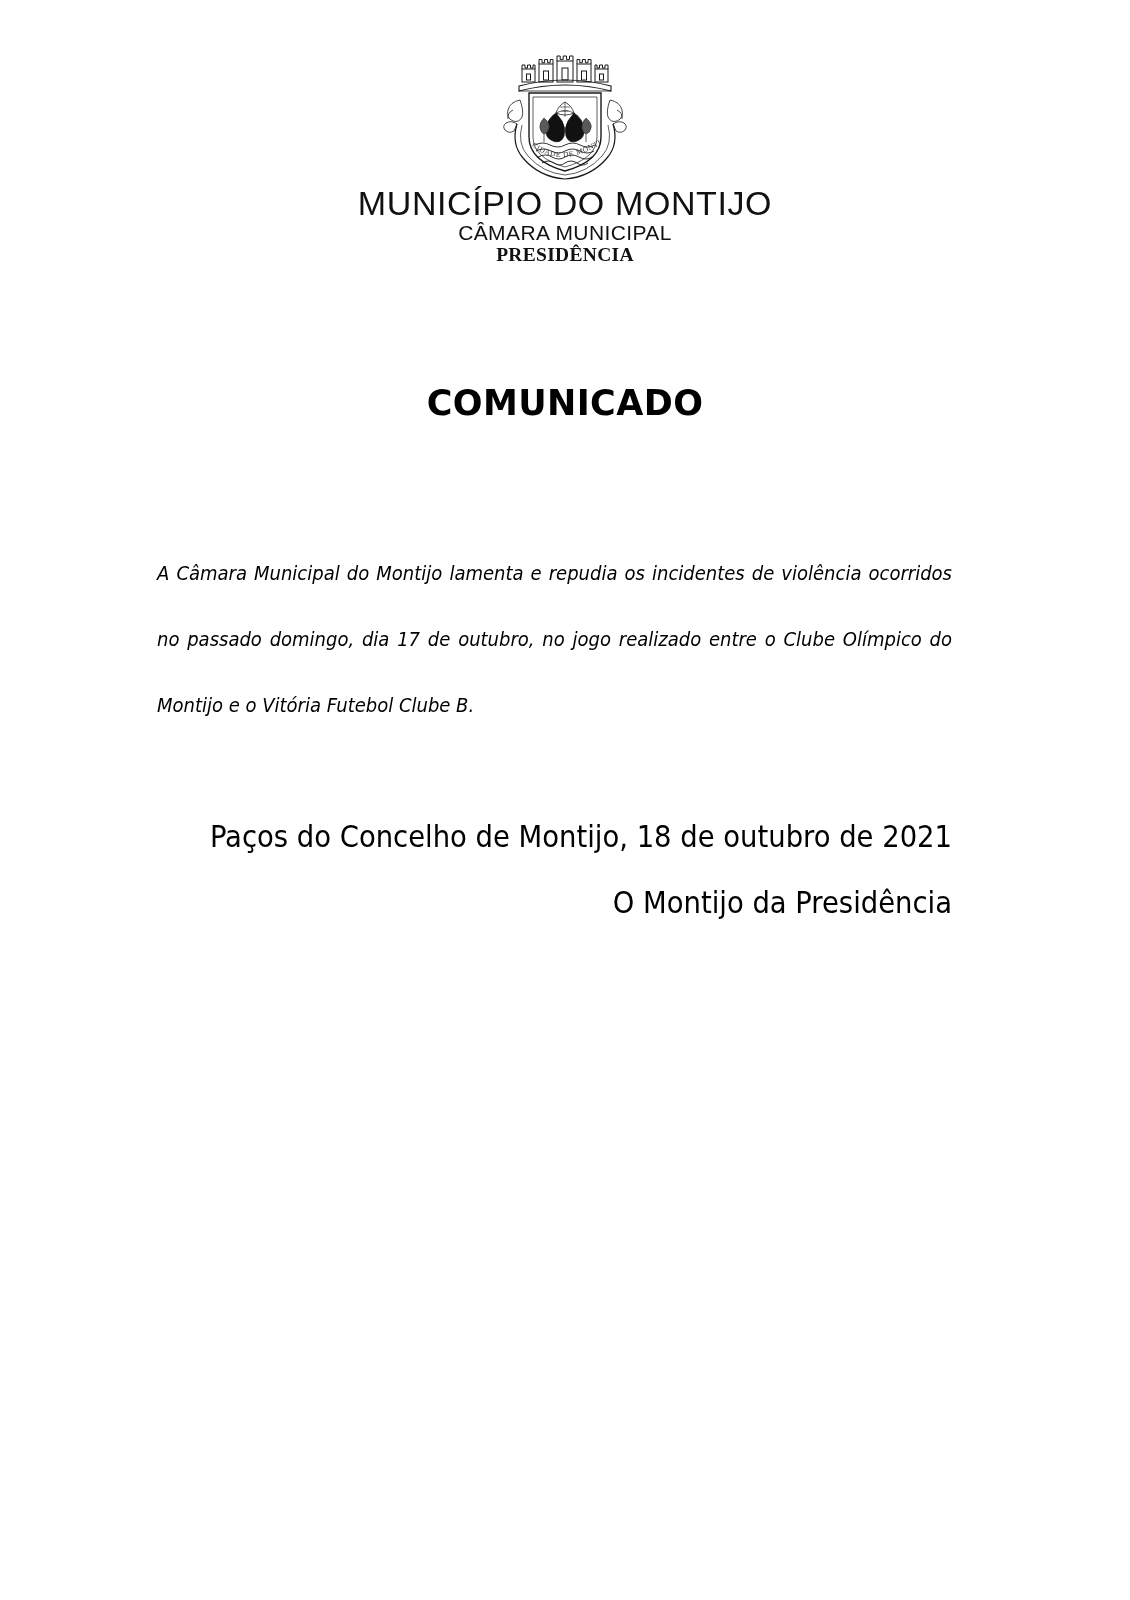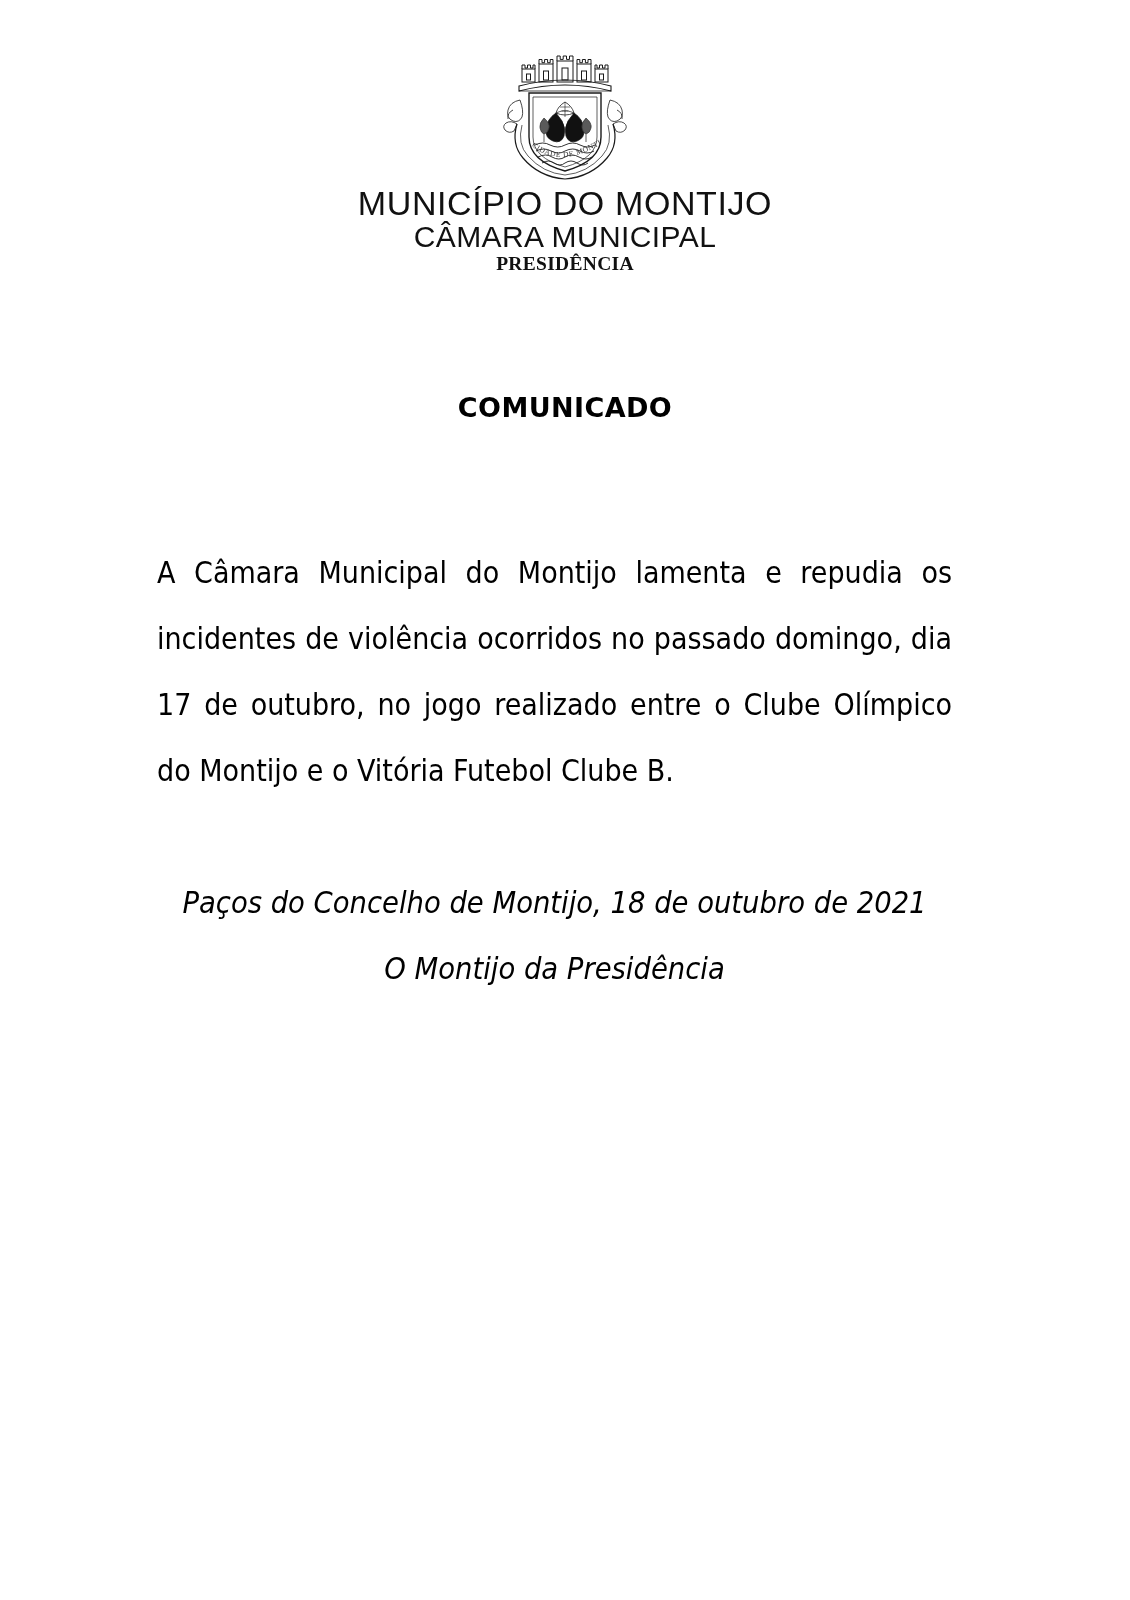--- a/index.html
+++ b/index.html
@@ -44,80 +44,80 @@
   }
   .org-line-1 {
     font-family: "Liberation Sans", sans-serif;
     font-size: 34px;
     letter-spacing: 0.6px;
     color: #111111;
     white-space: nowrap;
   }
   .org-line-2 {
     font-family: "Liberation Sans", sans-serif;
-    font-size: 30px;
+    font-size: 21px;
     letter-spacing: 0.4px;
     color: #111111;
     margin-top: 2px;
     white-space: nowrap;
   }
   .org-line-3 {
     font-family: Liberation Serif, serif;
     font-size: 19.5px;
     font-weight: bold;
     letter-spacing: 0.3px;
     color: #111111;
     margin-top: 2px;
     white-space: nowrap;
   }
 
   
   .doc-title {
     margin-top: 118px;
     text-align: center;
     font-family: "DejaVu Sans", sans-serif;
-    font-size: 27px;
+    font-size: 35px;
     font-weight: bold;
     letter-spacing: 0.4px;
     color: #000000;
   }
 
   
   .body-block {
     position: absolute;
     left: 157px;
     top: 540px;
     width: 795px;
   }
   .para {
     font-family: "DejaVu Sans Condensed", "DejaVu Sans", sans-serif;
-    font-size: 30px;
+    font-size: 20px;
     line-height: 66px;
     text-align: justify;
     text-justify: inter-word;
     color: #000000;
     margin: 0;
     font-stretch: condensed;
+    font-style: italic;
   }
   .para.last-line-left {
     text-align-last: left;
   }
   .spacer-line {
     height: 66px;
   }
   .closing {
     font-family: "DejaVu Sans Condensed", "DejaVu Sans", sans-serif;
     font-size: 30.5px;
     line-height: 66px;
-    text-align: center;
+    text-align: right;
     color: #000000;
     margin: 0;
     white-space: nowrap;
     font-stretch: condensed;
-    font-style: italic;
   }
 </style>
 </head>
 <body>
 
 <div class="page">
 
   <div class="letterhead">
 
     <svg class="crest" viewBox="0 0 152 128" aria-hidden="true">

